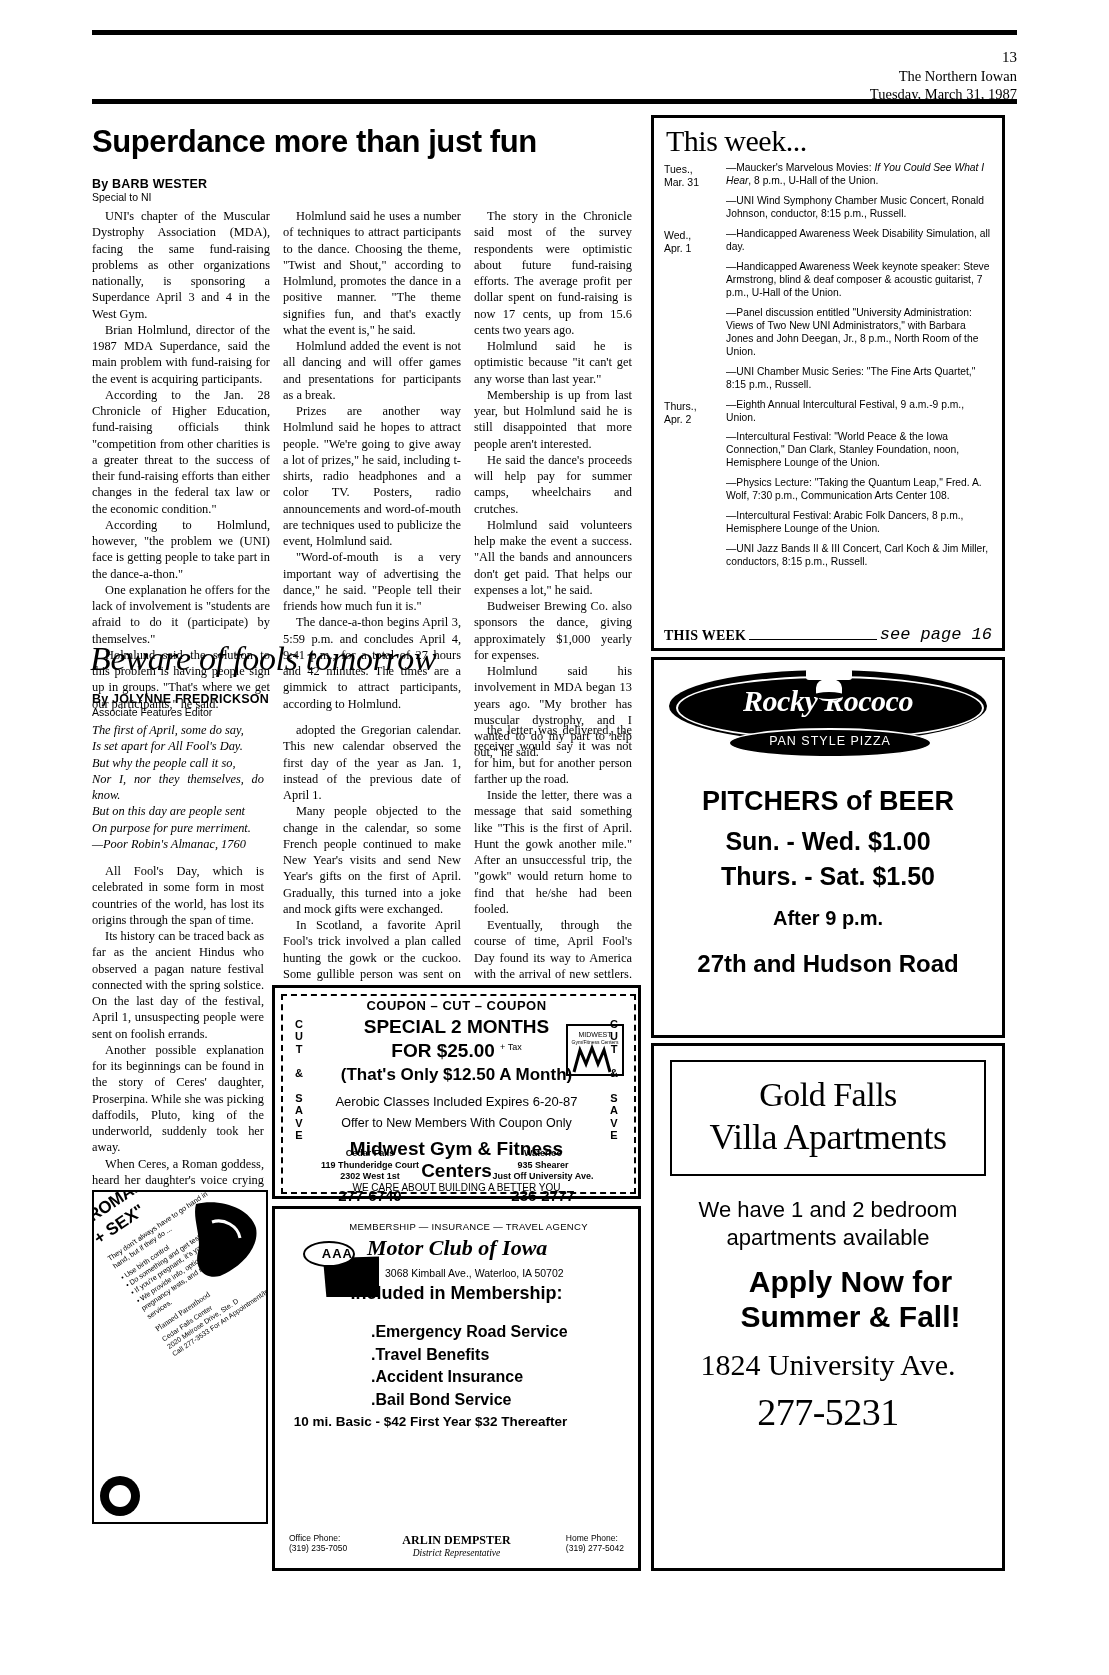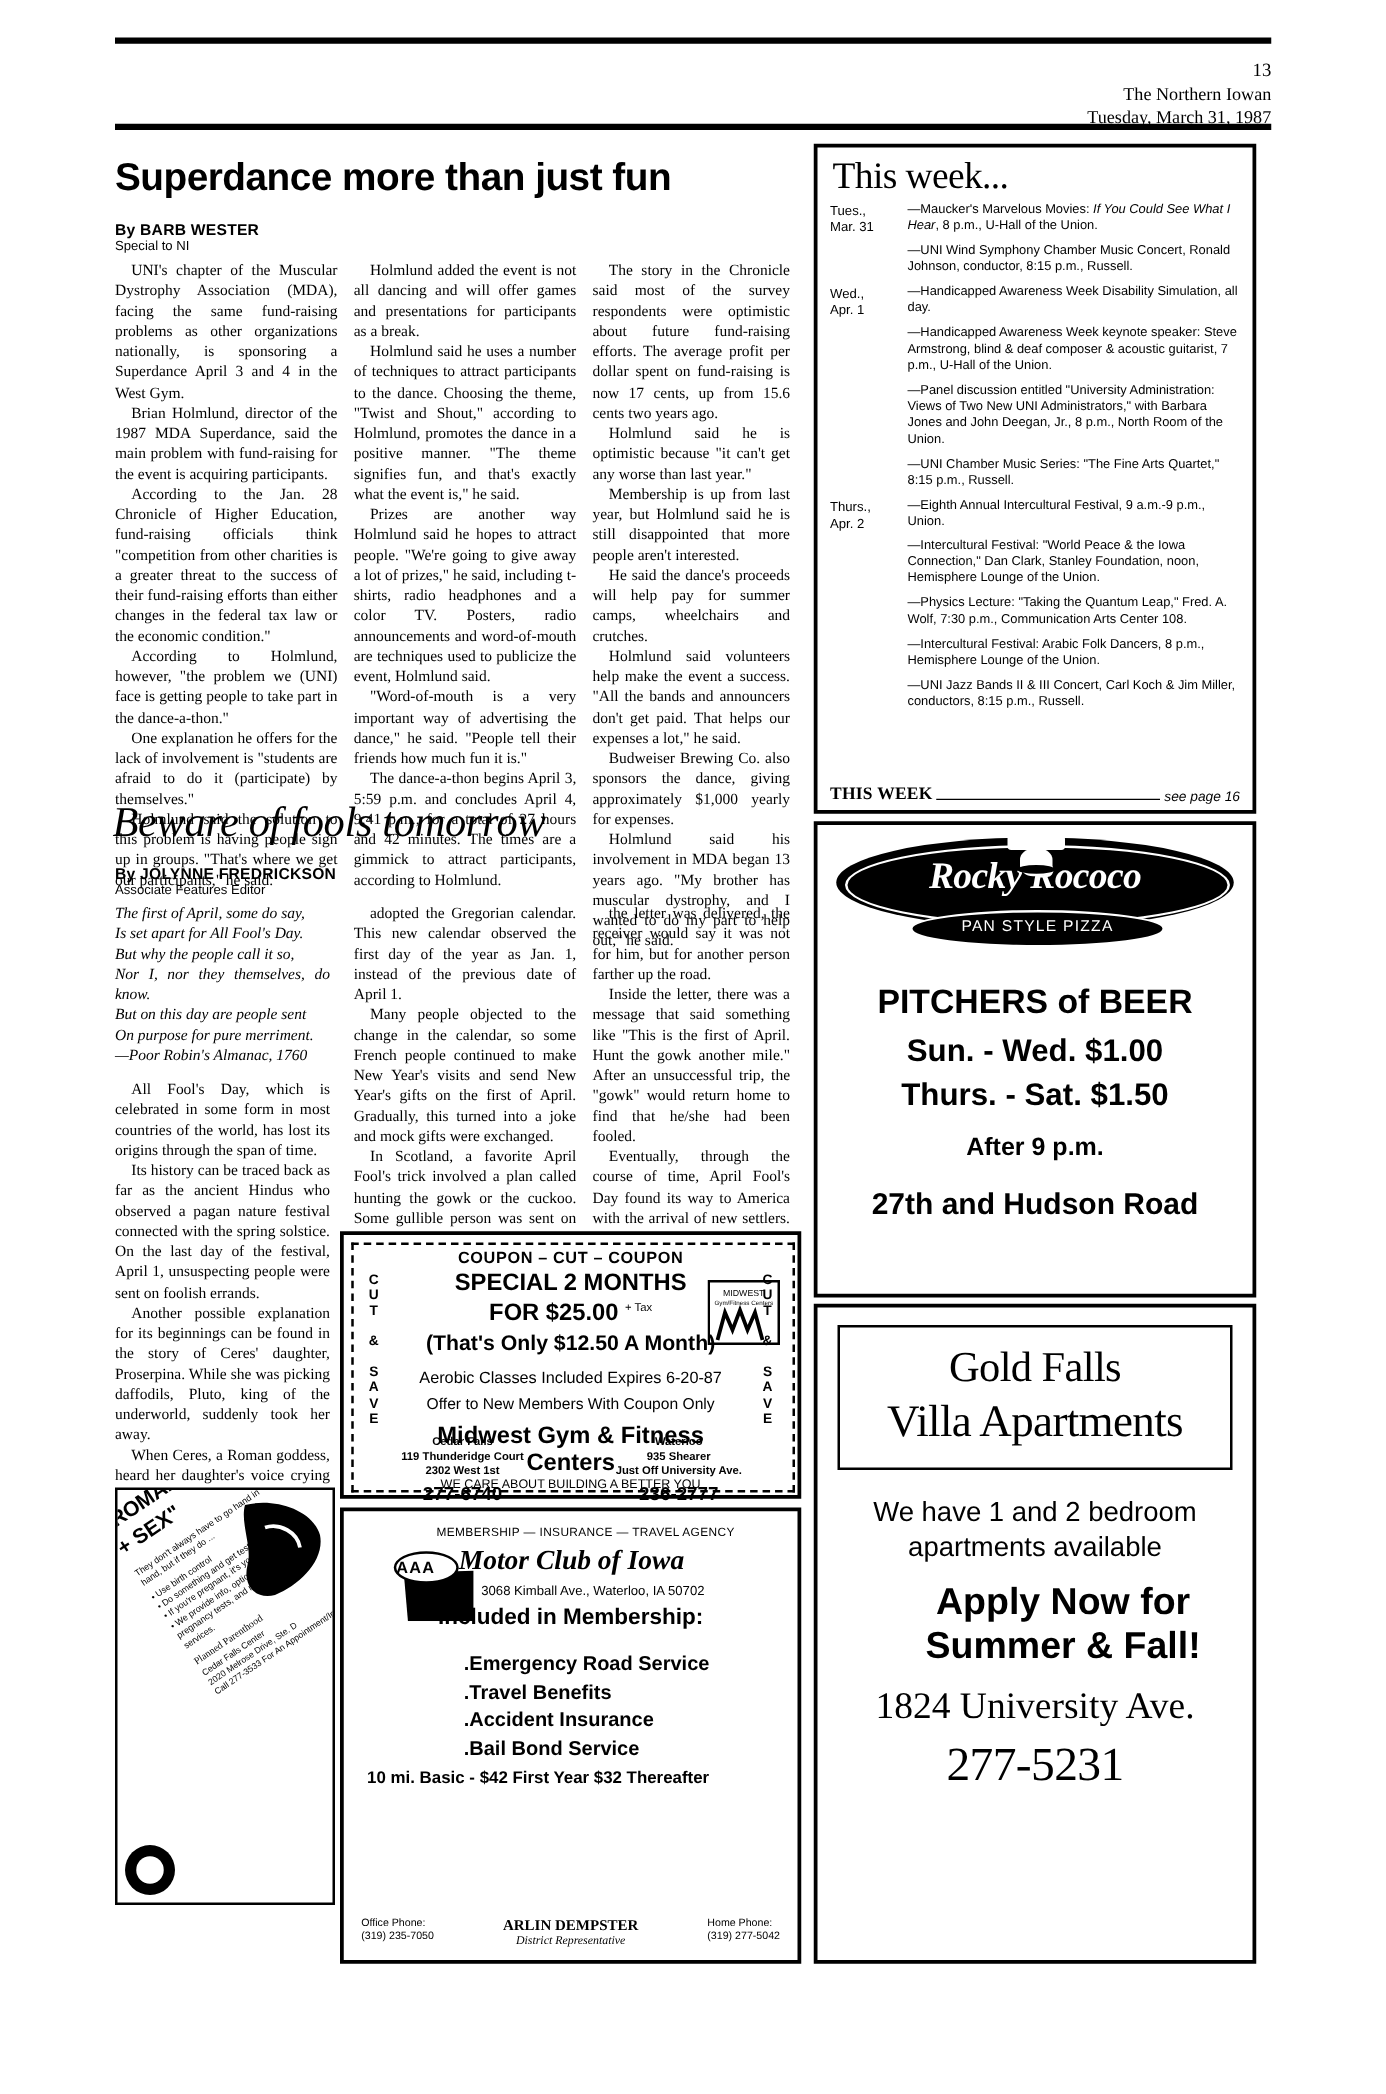--- a/index.html
+++ b/index.html
@@ -34,21 +34,21 @@
   .twgrid{position:relative;margin-top:4px;}
   .twrow{display:flex;padding:0 10px 0 10px;}
   .twday{width:62px;flex:none;font-family:"Liberation Sans",sans-serif;font-size:10.5px;line-height:1.25;padding-top:1px;}
   .twitems{flex:1;}
   .twitem{font-family:"Liberation Sans",sans-serif;font-size:10.3px;line-height:1.26;margin-bottom:7px;text-align:left;}
   .twitem i{font-style:italic;}
   .twfoot{position:absolute;left:0;bottom:4px;width:100%;}
   .twfoot-inner{display:flex;align-items:flex-end;padding:0 10px;}
   .twfoot .lbl{font-family:"Liberation Serif",serif;font-size:14px;font-weight:bold;letter-spacing:.2px;white-space:nowrap;}
   .twfoot .line{flex:1;border-bottom:1px solid #000;margin:0 3px 4px 3px;}
-  .twfoot .pg{font-family:Liberation Sans, sans-serif;font-style:italic;font-size:11px;white-space:nowrap;}
+  .twfoot .pg{font-family:Liberation Mono, monospace;font-style:italic;font-size:17px;white-space:nowrap;}
 
   
   .rrbox{position:absolute;left:651px;top:657px;width:348px;height:375px;border:3px solid #000;background:#fff;text-align:center;}
   .rr-logo{position:relative;margin:10px auto 0 auto;width:318px;height:92px;}
   .rr-ell{position:absolute;left:0;top:0;width:318px;height:72px;background:#000;border-radius:50%/50%;}
   .rr-ell-in{position:absolute;left:7px;top:6px;width:304px;height:60px;border:2px solid #fff;border-radius:50%/50%;}
   .rr-name{position:absolute;left:0;top:14px;width:318px;color:#fff;font-family:"Liberation Serif",serif;font-weight:bold;font-style:italic;font-size:30px;letter-spacing:-0.5px;}
   .rr-band{position:absolute;left:59px;top:58px;width:200px;height:26px;background:#000;border-radius:50%/50%;border:2px solid #fff;}
   .rr-band span{display:block;color:#fff;font-family:"Liberation Sans",sans-serif;font-size:12.5px;letter-spacing:1px;margin-top:4px;}
   .rr-face{position:absolute;left:137px;top:-2px;width:46px;height:46px;}
@@ -94,21 +94,21 @@
   .cp-ph{display:flex;justify-content:space-between;margin-top:4px;}
   .cp-ph div{width:150px;text-align:center;font-size:15px;font-weight:bold;}
   .cp-foot{position:absolute;left:0;top:194px;width:363px;text-align:center;font-family:"Liberation Sans",sans-serif;font-size:10px;}
   .cp-logo{position:absolute;right:14px;top:36px;width:58px;height:52px;}
 
   
   .aaabox{position:absolute;left:272px;top:1206px;width:363px;height:359px;border:3px solid #000;background:#fff;}
   .aaa-top{font-family:"Liberation Sans",sans-serif;font-size:9.5px;text-align:center;margin-top:12px;letter-spacing:.3px;margin-left:24px;}
   .aaa-mark{position:absolute;left:24px;top:22px;width:56px;height:44px;}
   .aaa-state{position:absolute;left:24px;top:22px;width:56px;height:44px;background:#000;clip-path:polygon(0 12%,100% 8%,100% 100%,6% 100%);}
-  .aaa-oval{position:absolute;left:16px;top:10px;width:48px;height:22px;background:#fff;border:2px solid #000;border-radius:50%;text-align:left;font-family:"Liberation Sans",sans-serif;font-weight:bold;font-size:13px;line-height:22px;letter-spacing:1px;}
+  .aaa-oval{position:absolute;left:4px;top:10px;width:48px;height:22px;background:#fff;border:2px solid #000;border-radius:50%;text-align:right;font-family:"Liberation Sans",sans-serif;font-weight:bold;font-size:13px;line-height:22px;letter-spacing:1px;}
   .aaa-name{position:absolute;left:92px;top:26px;width:250px;font-family:"Liberation Serif",serif;font-style:italic;font-weight:bold;font-size:22px;}
   .aaa-addr{position:absolute;left:110px;top:58px;font-family:"Liberation Sans",sans-serif;font-size:10.5px;}
   .aaa-inc{position:absolute;left:0;top:74px;width:363px;text-align:center;font-family:"Liberation Sans",sans-serif;font-weight:bold;font-size:18px;}
   .aaa-list{position:absolute;left:96px;top:112px;font-family:"Liberation Sans",sans-serif;font-weight:bold;font-size:16px;line-height:1.42;}
   .aaa-rate{position:absolute;left:0;top:200px;width:311px;text-align:center;font-family:"Liberation Sans",sans-serif;font-weight:bold;font-size:13.5px;line-height:1.9;}
   .aaa-foot{position:absolute;left:0;bottom:10px;width:363px;font-family:"Liberation Sans",sans-serif;font-size:8.5px;}
   .aaa-foot .r{display:flex;justify-content:space-between;padding:0 14px;}
   .aaa-foot .c{text-align:center;}
   .aaa-foot .nm{font-family:"Liberation Serif",serif;font-weight:bold;font-size:12px;}
   .aaa-foot .nm2{font-family:"Liberation Serif",serif;font-style:italic;font-size:9.5px;}
@@ -150,22 +150,22 @@
   <div class="col" style="left:92px;top:208px;width:178px;">
     <p>UNI's chapter of the Muscular Dystrophy Association (MDA), facing the same fund-raising problems as other organizations nationally, is sponsoring a Superdance April 3 and 4 in the West Gym.</p>
     <p>Brian Holmlund, director of the 1987 MDA Superdance, said the main problem with fund-raising for the event is acquiring participants.</p>
     <p>According to the Jan. 28 Chronicle of Higher Education, fund-raising officials think "competition from other charities is a greater threat to the success of their fund-raising efforts than either changes in the federal tax law or the economic condition."</p>
     <p>According to Holmlund, however, "the problem we (UNI) face is getting people to take part in the dance-a-thon."</p>
     <p>One explanation he offers for the lack of involvement is "students are afraid to do it (participate) by themselves."</p>
     <p>Holmlund said the solution to this problem is having people sign up in groups. "That's where we get our participants," he said.</p>
   </div>
 
   <div class="col" style="left:283px;top:208px;width:178px;">
+    <p>Holmlund said he uses a number of techniques to attract participants to the dance. Choosing the theme, "Twist and Shout," according to Holmlund, promotes the dance in a positive manner. "The theme signifies fun, and that's exactly what the event is," he said.</p>
     <p>Holmlund added the event is not all dancing and will offer games and presentations for participants as a break.</p>
-    <p>Holmlund said he uses a number of techniques to attract participants to the dance. Choosing the theme, "Twist and Shout," according to Holmlund, promotes the dance in a positive manner. "The theme signifies fun, and that's exactly what the event is," he said.</p>
     <p>Prizes are another way Holmlund said he hopes to attract people. "We're going to give away a lot of prizes," he said, including t-shirts, radio headphones and a color TV. Posters, radio announcements and word-of-mouth are techniques used to publicize the event, Holmlund said.</p>
     <p>"Word-of-mouth is a very important way of advertising the dance," he said. "People tell their friends how much fun it is."</p>
     <p>The dance-a-thon begins April 3, 5:59 p.m. and concludes April 4, 9:41 p.m., for a total of 27 hours and 42 minutes. The times are a gimmick to attract participants, according to Holmlund.</p>
   </div>
 
   <div class="col" style="left:474px;top:208px;width:158px;">
     <p>The story in the Chronicle said most of the survey respondents were optimistic about future fund-raising efforts. The average profit per dollar spent on fund-raising is now 17 cents, up from 15.6 cents two years ago.</p>
     <p>Holmlund said he is optimistic because "it can't get any worse than last year."</p>
     <p>Membership is up from last year, but Holmlund said he is still disappointed that more people aren't interested.</p>
     <p>He said the dance's proceeds will help pay for summer camps, wheelchairs and crutches.</p>

